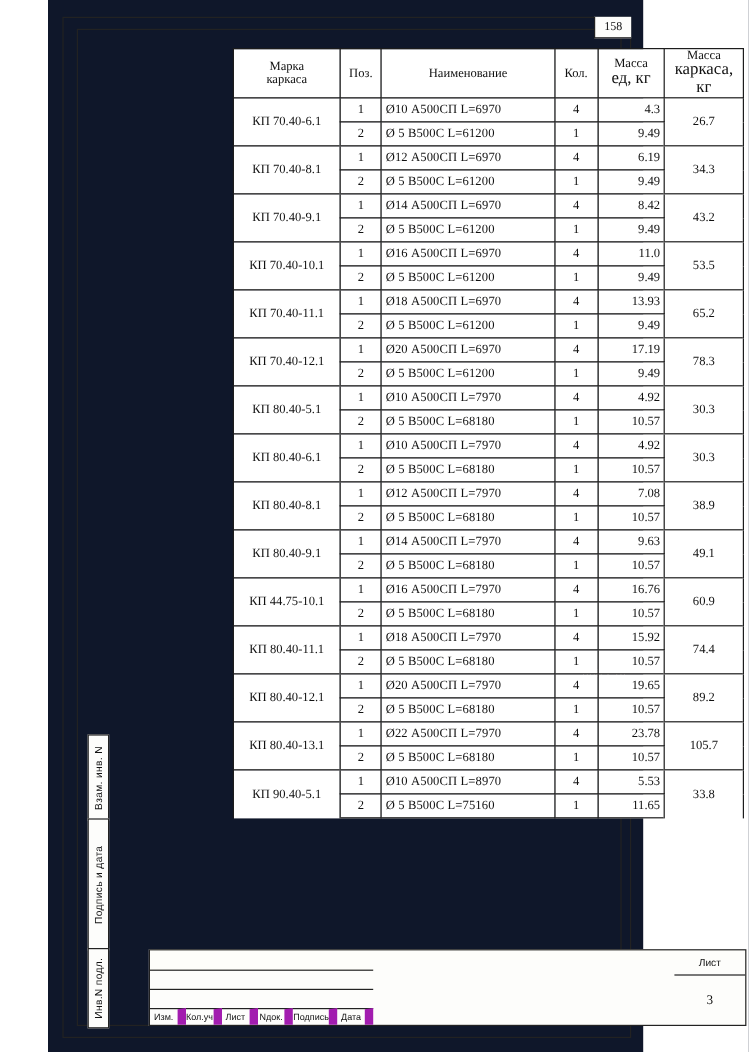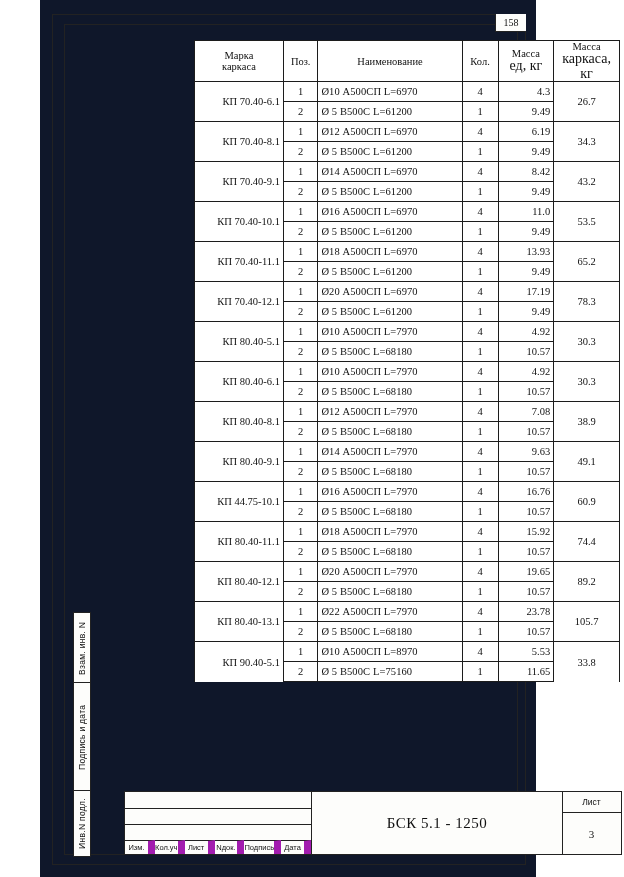--- a/index.html
+++ b/index.html
@@ -78,21 +78,21 @@
     height:38px;
     font-size:10.5px;
   }
   th.c-mark{width:88px;}
   th.c-pos{width:30px;font-size:10px;}
   th.c-name{width:150px;}
   th.c-qty{width:32px;font-size:10px;}
   th.c-mu{width:55px;}
   th.c-mk{width:62px;}
   .sub{display:block;font-size:14px;}
-  td.mark{text-align:right;font-size:10.5px;white-space:nowrap;}
+  td.mark{text-align:center;font-size:10.5px;white-space:nowrap;}
   td.pos{text-align:center;}
   td.name{text-align:left;padding-left:10px;white-space:nowrap;letter-spacing:0.1px;}
   td.qty{text-align:center;}
   td.mu{text-align:right;padding-left:7px;}
   td.mk{text-align:center;font-family:Liberation Serif, serif;}
   tr.rowA td.mark,tr.rowA td.mk{border-bottom:none;}
   
   .titleblock{
     position:absolute;
     left:84px;bottom:22px;
@@ -403,20 +403,19 @@
       <div class="rowline" style="top:32px;"></div>
       <div class="tb-cells">
         <div>Изм.</div>
         <div>Кол.уч</div>
         <div>Лист</div>
         <div>Nдок.</div>
         <div>Подпись</div>
         <div>Дата</div>
       </div>
     </div>
-    <div class="tb-center">БСК 5.1 - 1250</div>
     <div class="tb-right">
       <div class="lbl">Лист</div>
       <div class="val">3</div>
     </div>
   </div>
 
 </div>
 
 </body></html>

